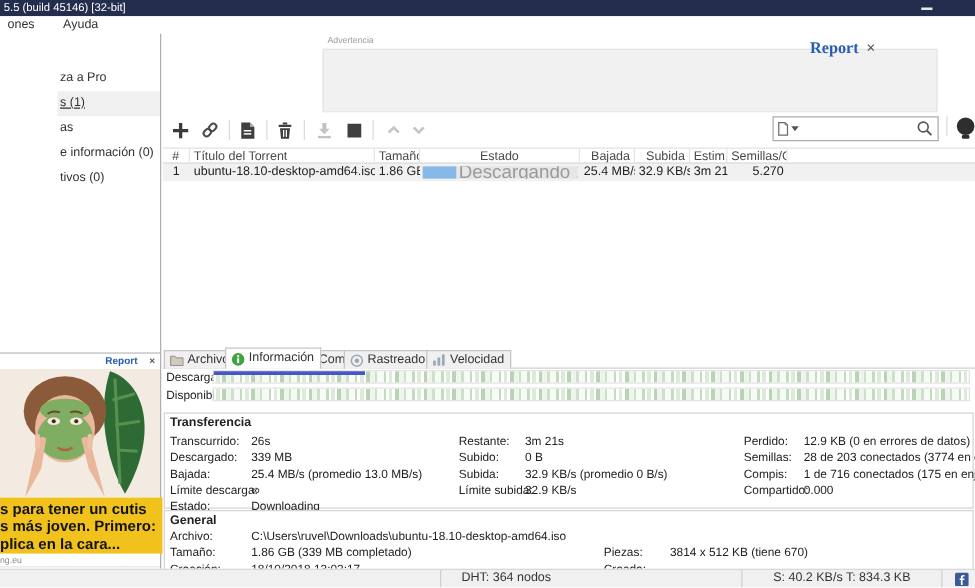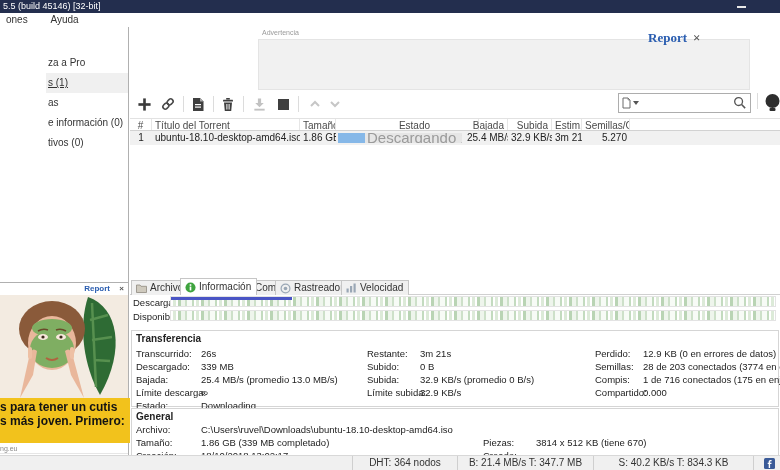--- a/index.html
+++ b/index.html
@@ -49,21 +49,21 @@
     border-top:4px solid #555; margin:0 3px 0 2px; }
   .bulb-wrap { position:absolute; left:633px; top:65px; width:18px; height:20px; display:flex; align-items:center; justify-content:center; }
   
   .thead { position:absolute; left:0; top:91px; width:650px; height:13px; border-top:1px solid #e2e2e2;
     border-bottom:1px solid #d2d2d2; color:#4a4a4a; }
   .thead .cell, .trow .cell { position:absolute; top:0; height:100%; line-height:13px; white-space:nowrap; overflow:hidden; padding:0 3px; }
   .thead .cell { border-right:1px solid #e6e6e6; }
   .c-num   { left:0;   width:22px;  text-align:center; }
   .c-title { left:22px; width:148px; }
   .c-size  { left:170px; width:36px; text-align:right; }
-  .c-status{ left:221px; width:128px; text-align:center; }
+  .c-status{ left:206px; width:128px; text-align:center; }
   .c-down  { left:334px; width:44px; text-align:right; }
   .c-up    { left:378px; width:44px; text-align:right; }
   .c-eta   { left:422px; width:30px; }
   .c-seeds { left:452px; width:48px; text-align:right; }
   .trow { position:absolute; left:0; top:104px; width:650px; height:14px; background:#f1f1f1; }
   .trow .cell { line-height:14px; }
   .pbar { position:absolute; left:208px; top:2px; width:124px; height:10px; background:#e6e6e6; overflow:hidden; }
   .pbar .fill { position:absolute; left:0; top:0; height:100%; background:#86b8e8; }
   .pbar .ptext { position:absolute; left:29px; top:0; line-height:10px; font-size:15px; color:#9a9a9a; white-space:nowrap; }
   
@@ -138,20 +138,21 @@
       <path d="M46 63 q6 4 12 0" stroke="#b0633f" stroke-width="2" fill="none"></path>
       <path d="M20 103 L30 58 q3 -6 7 -2 L33 80 Z" fill="#e9b79b"></path>
       <path d="M84 103 L72 58 q-3 -6 -7 -2 L71 80 Z" fill="#e9b79b"></path>
       <rect x="28" y="52" width="4" height="12" rx="2" fill="#eec0a4"></rect>
       <rect x="70" y="52" width="4" height="12" rx="2" fill="#eec0a4"></rect>
     </svg>
   </div>
   <div class="ad-band">
     <div>s para tener un cutis</div>
     <div>s más joven. Primero:</div>
+    <div>plica en la cara...</div>
   </div>
   <div class="ad-domain">ng.eu</div>
 </div>
 
 <div class="content">
 
   <div class="advert-caption">Advertencia</div>
   <div class="ad-box"></div>
   <div class="report-top">
     <span class="rep">Report</span><span class="cls">×</span>
@@ -348,21 +349,20 @@
     <div class="kvcol w52" style="left:351px; top:27px;">
       <div class="kv"><span class="k">Piezas:</span><span class="v">3814 x 512 KB (tiene 670)</span></div>
       <div class="kv"><span class="k">Creado:</span><span class="v"></span></div>
     </div>
   </div>
 
 </div>
 
 <div class="statusbar">
   <div class="sseg" style="left:352px; width:105px;">DHT: 364 nodos</div>
-  <div class="sseg" style="left:457px; width:136px;">B: 21.4 MB/s T: 347.7 MB</div>
   <div class="sseg" style="left:593px; width:160px;">S: 40.2 KB/s T: 834.3 KB</div>
   <div class="sseg" style="left:753px; width:27px;"></div>
   <div class="fb">
     <svg width="11" height="11" viewBox="0 0 11 11">
         <rect width="11" height="11" rx="1.5" fill="#3a5a98"></rect>
         <path d="M7.6 3.2H6.7c-.35 0-.6.25-.6.65v.85h1.5l-.2 1.3H6.1V10H4.7V6H3.7V4.7h1v-.9c0-1.05.65-1.8 1.7-1.8h1.2z" fill="#fff"></path>
       </svg>
   </div>
 </div>
 

